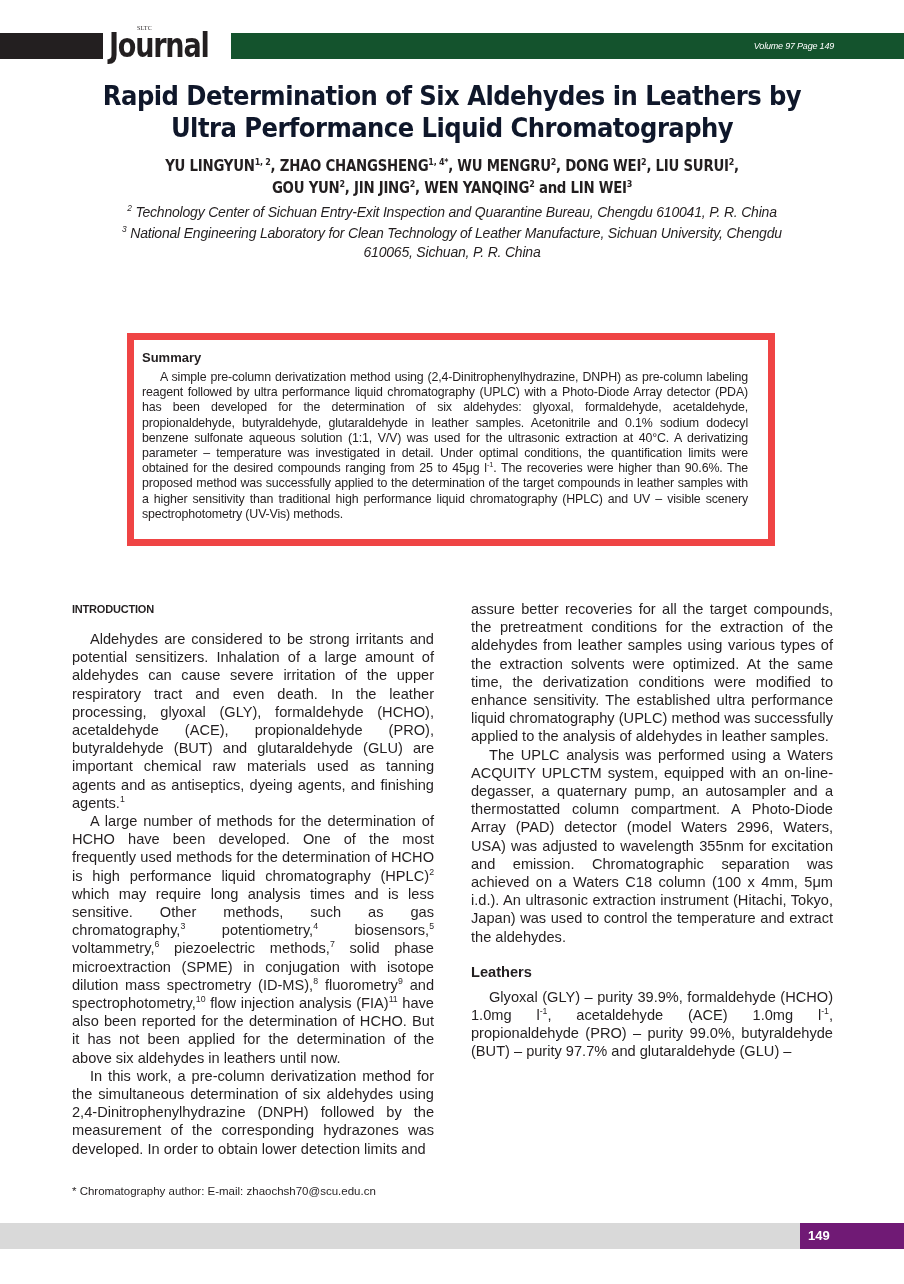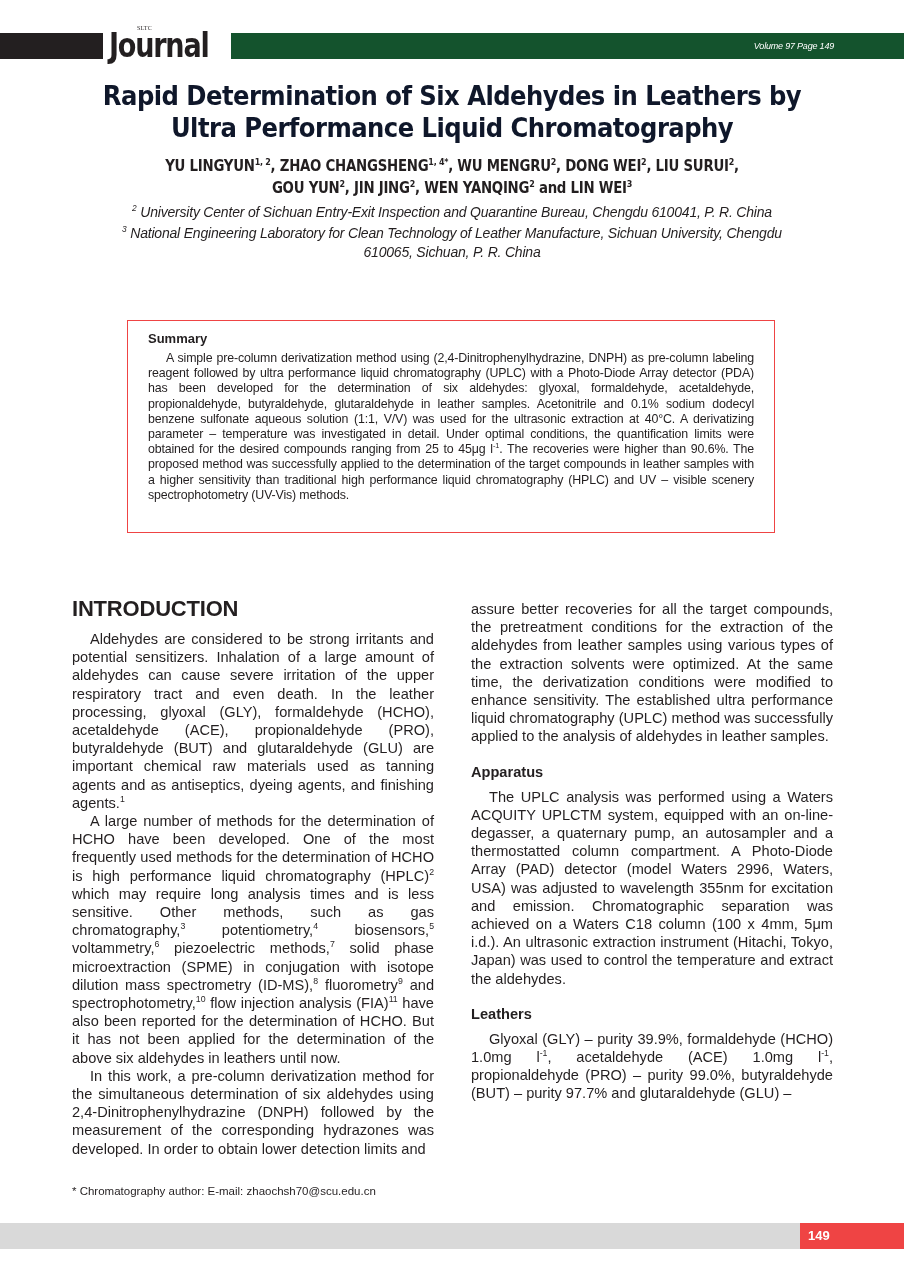--- a/index.html
+++ b/index.html
@@ -16,42 +16,42 @@
   
   .title { position: absolute; left: 0; right: 0; top: 80px; text-align: center; font-family: "DejaVu Sans", sans-serif; font-weight: bold; font-size: 27px; line-height: 32px; letter-spacing: -0.6px; color: #0f172a; }
   .title .ln { display: block; transform: scaleX(0.9); }
   .authors { position: absolute; left: 0; right: 0; top: 155px; text-align: center; font-family: "DejaVu Sans", sans-serif; font-weight: bold; font-size: 15.5px; line-height: 22px; letter-spacing: -0.3px; }
   .authors .ln { display: block; transform: scaleX(0.86); }
   .authors sup, .affil sup { font-size: 0.6em; vertical-align: super; line-height: 0; }
   .affil { position: absolute; left: 60px; right: 60px; top: 203px; text-align: center; font-family: "Liberation Sans", sans-serif; font-style: italic; font-size: 14px; line-height: 19px; letter-spacing: -0.2px; }
   .affil .item { display: block; margin-bottom: 2px; }
 
   
-  .summary { position: absolute; left: 127px; top: 320px; width: 648px; height: 213px; border: 1px solid #ef4444; box-sizing: border-box; padding: 10px 20px 0 20px; }
+  .summary { position: absolute; left: 127px; top: 333px; width: 648px; height: 213px; border: 7px solid #ef4444; box-sizing: border-box; padding: 10px 20px 0 8px; }
   .summary h3 { margin: 0 0 5px 0; font-size: 13px; font-weight: bold; font-family: "Liberation Sans", sans-serif; }
   .summary p { margin: 0; font-size: 12.4px; line-height: 15.2px; text-align: justify; text-indent: 18px; letter-spacing: -0.15px; }
   .summary sup { font-size: 0.6em; vertical-align: super; line-height: 0; }
 
   
   .col { position: absolute; top: 598px; width: 362px; font-size: 14.6px; line-height: 18.2px; }
   .col-left { left: 72px; }
   .col-right { left: 471px; top: 600px; }
-  .col h2 { margin: 0 0 10px 0; font-size: 22px; font-weight: bold; letter-spacing: -0.2px; line-height: 22px; }
+  .col h2 { margin: 0 0 10px 0; font-size: 11px; font-weight: bold; letter-spacing: -0.2px; line-height: 22px; }
   .col h4 { margin: 0 0 6px 0; font-size: 14.6px; font-weight: bold; line-height: 20px; }
   .col p { margin: 0; text-align: justify; text-indent: 18px; }
   .col p.noindent { text-indent: 0; }
   .col sup { font-size: 0.6em; vertical-align: super; line-height: 0; }
   .gap-h2 { margin-top: 18px !important; }
   .gap-h4 { margin-top: 16px !important; }
 
   .footnote { position: absolute; left: 72px; top: 1184px; font-size: 11.5px; line-height: 14px; }
 
   
   .ftr-gray { position: absolute; left: 0; top: 1223px; width: 800px; height: 26px; background: #d9d9d9; }
-  .ftr-black { position: absolute; left: 800px; top: 1223px; right: 0; height: 26px; background: #ef4444; }
+  .ftr-black { position: absolute; left: 800px; top: 1223px; right: 0; height: 26px; background: #701a75; }
   .ftr-num { position: absolute; left: 8px; top: 0; line-height: 26px; color: #ffffff; font-weight: bold; font-size: 13px; font-family: "Liberation Sans", sans-serif; }
 </style>
 </head>
 <body>
 
 <div class="hdr-left"></div>
 <div class="logo">
   <span class="logo-sup">SLTC</span>
   <span class="logo-word">Journal</span>
 </div>
@@ -74,39 +74,38 @@
   </span>
   <span class="ln">
     <span>GOU YUN</span><sup>2</sup><span>, </span>
     <span>JIN JING</span><sup>2</sup><span>, </span>
     <span>WEN YANQING</span><sup>2</sup><span> and </span>
     <span>LIN WEI</span><sup>3</sup>
   </span>
 </div>
 
 <div class="affil">
-  <span class="item"><sup>2</sup><span> University Center of Sichuan Entry-Exit Inspection and Quarantine Bureau, Chengdu 610041, P. R. China</span></span>
+  <span class="item"><sup>2</sup><span> Technology Center of Sichuan Entry-Exit Inspection and Quarantine Bureau, Chengdu 610041, P. R. China</span></span>
   <span class="item" style="padding: 0 40px;"><sup>3</sup><span> National Engineering Laboratory for Clean Technology of Leather Manufacture, Sichuan University, Chengdu 610065, Sichuan, P. R. China</span></span>
 </div>
 
 <div class="summary">
   <h3>Summary</h3>
   <p><span>A simple pre-column derivatization method using (2,4-Dinitrophenylhydrazine, DNPH) as pre-column labeling reagent followed by ultra performance liquid chromatography (UPLC) with a Photo-Diode Array detector (PDA) has been developed for the determination of six aldehydes: glyoxal, formaldehyde, acetaldehyde, propionaldehyde, butyraldehyde, glutaraldehyde in leather samples. Acetonitrile and 0.1% sodium dodecyl benzene sulfonate aqueous solution (1:1, V/V) was used for the ultrasonic extraction at 40°C. A derivatizing parameter – temperature was investigated in detail. Under optimal conditions, the quantification limits were obtained for the desired compounds ranging from 25 to 45μg l</span><sup>-1</sup><span>. The recoveries were higher than 90.6%. The proposed method was successfully applied to the determination of the target compounds in leather samples with a higher sensitivity than traditional high performance liquid chromatography (HPLC) and UV – visible scenery spectrophotometry (UV-Vis) methods.</span></p>
 </div>
 
 <div class="col col-left">
   <h2>INTRODUCTION</h2>
   <p><span>Aldehydes are considered to be strong irritants and potential sensitizers. Inhalation of a large amount of aldehydes can cause severe irritation of the upper respiratory tract and even death. In the leather processing, glyoxal (GLY), formaldehyde (HCHO), acetaldehyde (ACE), propionaldehyde (PRO), butyraldehyde (BUT) and glutaraldehyde (GLU) are important chemical raw materials used as tanning agents and as antiseptics, dyeing agents, and finishing agents.</span><sup>1</sup></p>
   <p><span>A large number of methods for the determination of HCHO have been developed. One of the most frequently used methods for the determination of HCHO is high performance liquid chromatography (HPLC)</span><sup>2</sup><span> which may require long analysis times and is less sensitive. Other methods, such as gas chromatography,</span><sup>3</sup><span> potentiometry,</span><sup>4</sup><span> biosensors,</span><sup>5</sup><span> voltammetry,</span><sup>6</sup><span> piezoelectric methods,</span><sup>7</sup><span> solid phase microextraction (SPME) in conjugation with isotope dilution mass spectrometry (ID-MS),</span><sup>8</sup><span> fluorometry</span><sup>9</sup><span> and spectrophotometry,</span><sup>10</sup><span> flow injection analysis (FIA)</span><sup>11</sup><span> have also been reported for the determination of HCHO. But it has not been applied for the determination of the above six aldehydes in leathers until now.</span></p>
   <p>In this work, a pre-column derivatization method for the simultaneous determination of six aldehydes using 2,4-Dinitrophenylhydrazine (DNPH) followed by the measurement of the corresponding hydrazones was developed. In order to obtain lower detection limits and</p>
 </div>
 
 <div class="col col-right">
   <p class="noindent">assure better recoveries for all the target compounds, the pretreatment conditions for the extraction of the aldehydes from leather samples using various types of the extraction solvents were optimized. At the same time, the derivatization conditions were modified to enhance sensitivity. The established ultra performance liquid chromatography (UPLC) method was successfully applied to the analysis of aldehydes in leather samples.</p>
-  <h4 class="gap-h4">Apparatus</h4>
   <p>The UPLC analysis was performed using a Waters ACQUITY UPLCTM system, equipped with an on-line-degasser, a quaternary pump, an autosampler and a thermostatted column compartment. A Photo-Diode Array (PAD) detector (model Waters 2996, Waters, USA) was adjusted to wavelength 355nm for excitation and emission. Chromatographic separation was achieved on a Waters C18 column (100 x 4mm, 5μm i.d.). An ultrasonic extraction instrument (Hitachi, Tokyo, Japan) was used to control the temperature and extract the aldehydes.</p>
   <h4 class="gap-h4">Leathers</h4>
   <p><span>Glyoxal (GLY) – purity 39.9%, formaldehyde (HCHO) 1.0mg l</span><sup>-1</sup><span>, acetaldehyde (ACE) 1.0mg l</span><sup>-1</sup><span>, propionaldehyde (PRO) – purity 99.0%, butyraldehyde (BUT) – purity 97.7% and glutaraldehyde (GLU) –</span></p>
 </div>
 
 <div class="footnote">* Chromatography author: E-mail: zhaochsh70@scu.edu.cn</div>
 
 <div class="ftr-gray"></div>
 <div class="ftr-black">
   <span class="ftr-num">149</span>

